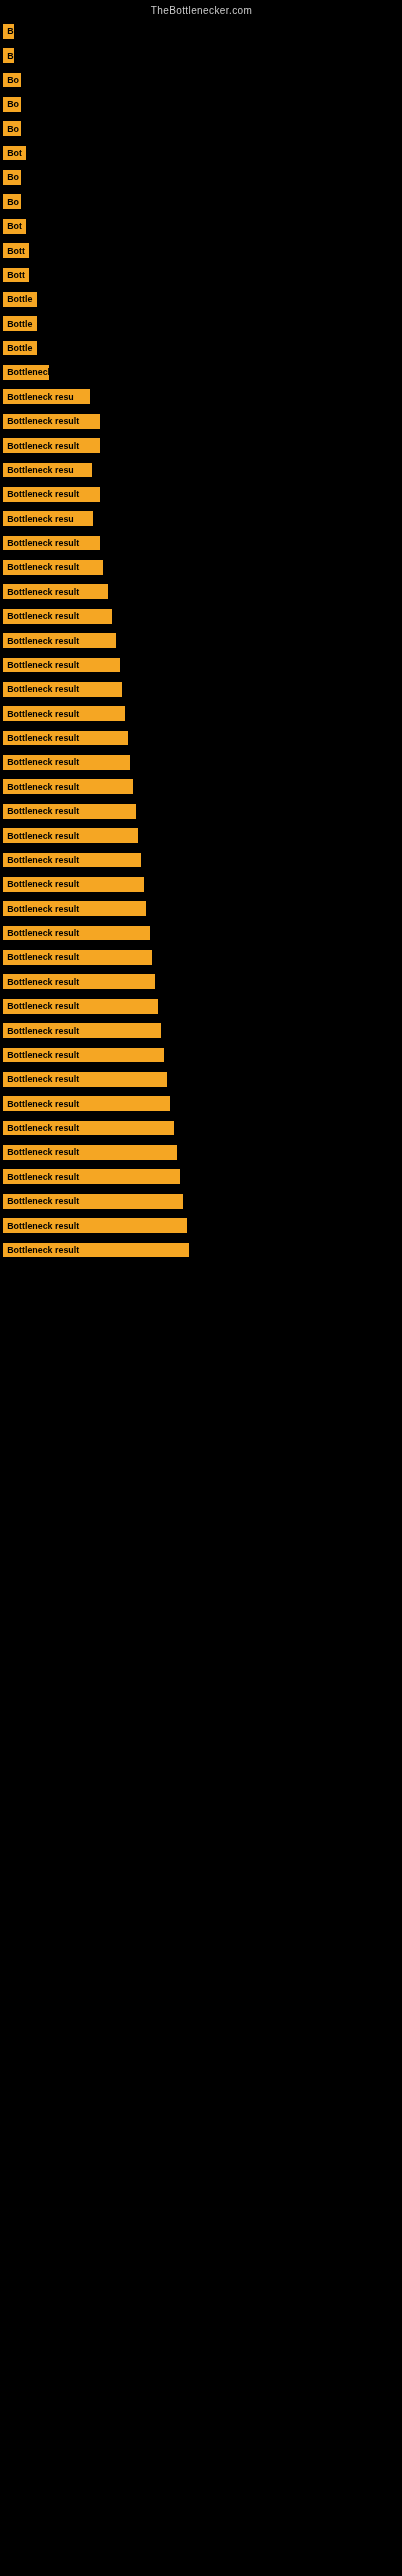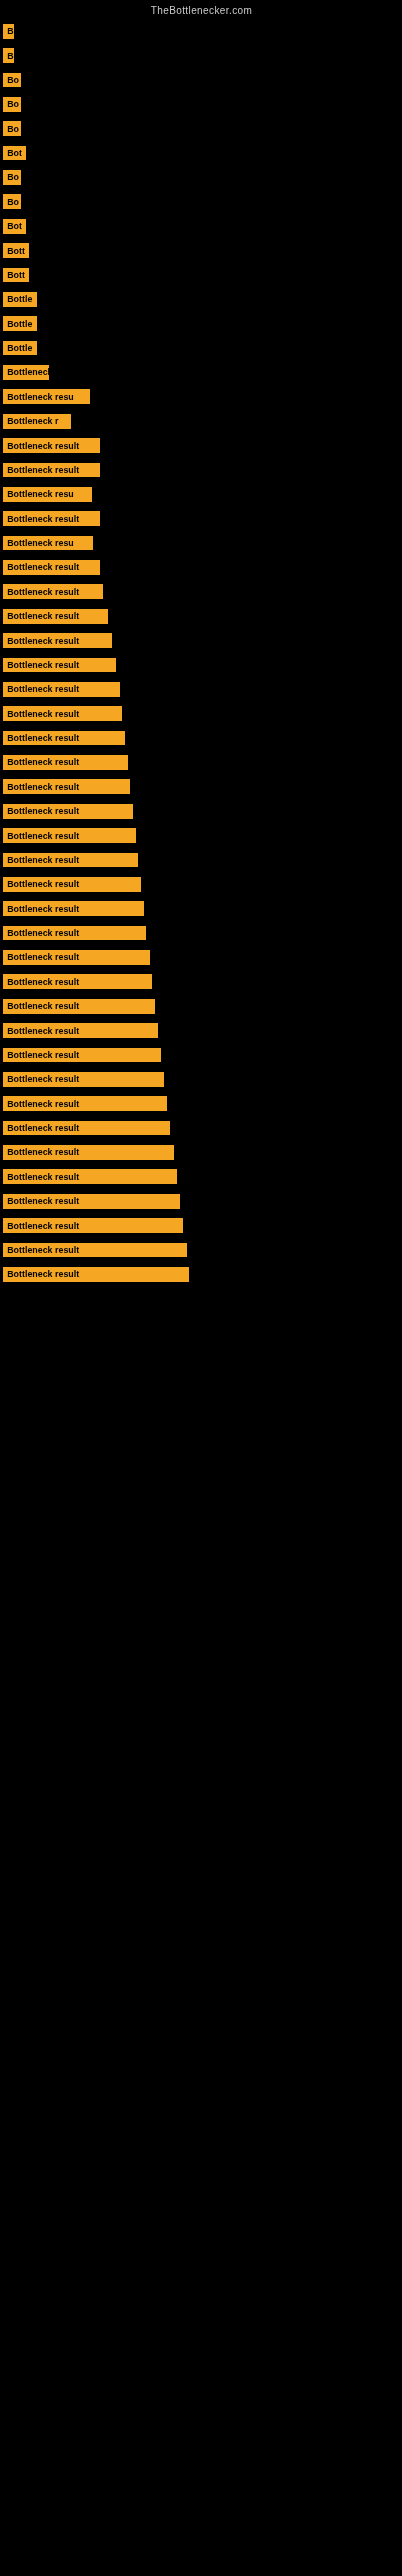--- a/index.html
+++ b/index.html
@@ -91,23 +91,20 @@
       <div class="badge-row">
         <span class="badge" style="width: 34px;">Bottle</span>
       </div>
       <div class="badge-row">
         <span class="badge" style="width: 46px;">Bottleneck</span>
       </div>
       <div class="badge-row">
         <span class="badge" style="width: 87px;">Bottleneck resu</span>
       </div>
       <div class="badge-row">
-        <span class="badge" style="width: 68px;">Bottleneck r</span>
-      </div>
-      <div class="badge-row">
         <span class="badge" style="width: 97px;">Bottleneck result</span>
       </div>
       <div class="badge-row">
         <span class="badge" style="width: 97px;">Bottleneck result</span>
       </div>
       <div class="badge-row">
         <span class="badge" style="width: 89px;">Bottleneck resu</span>
       </div>
       <div class="badge-row">
         <span class="badge" style="width: 97px;">Bottleneck result</span>

